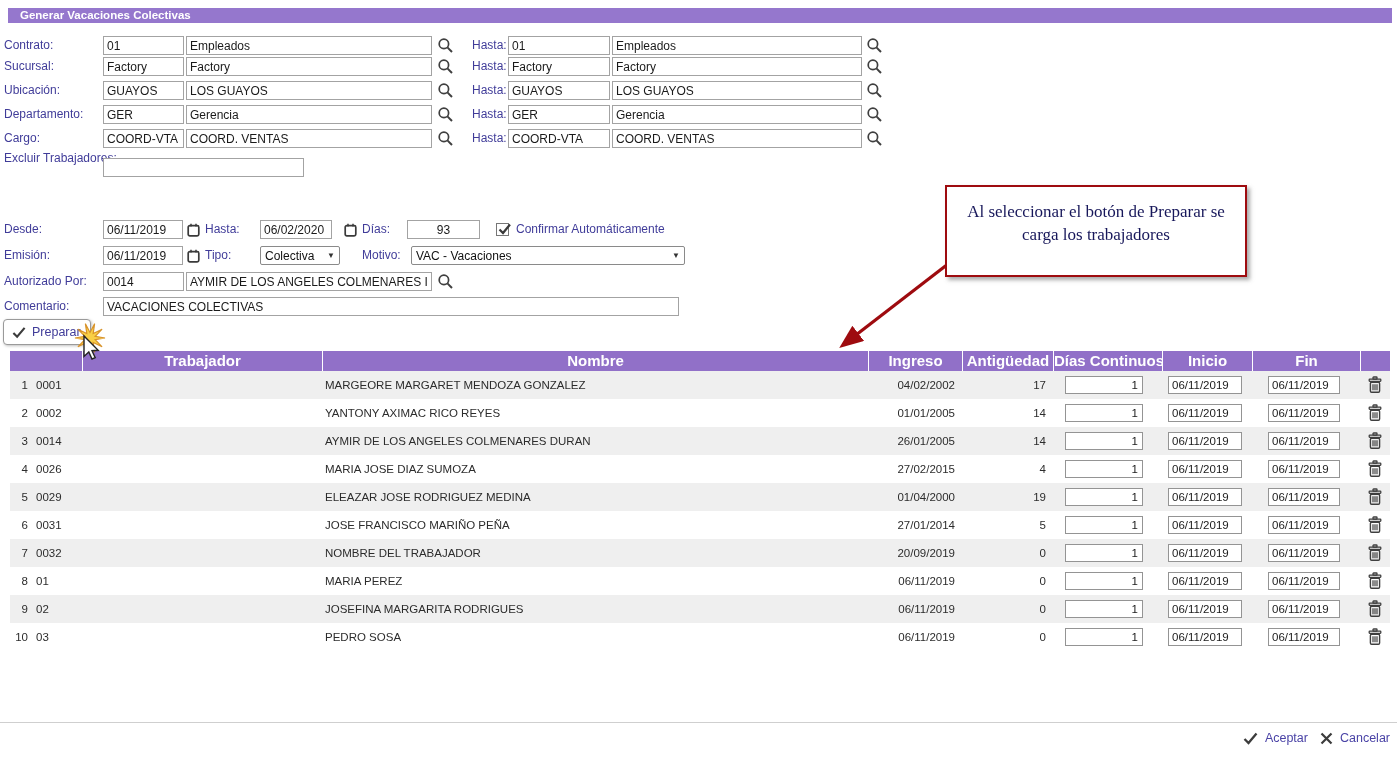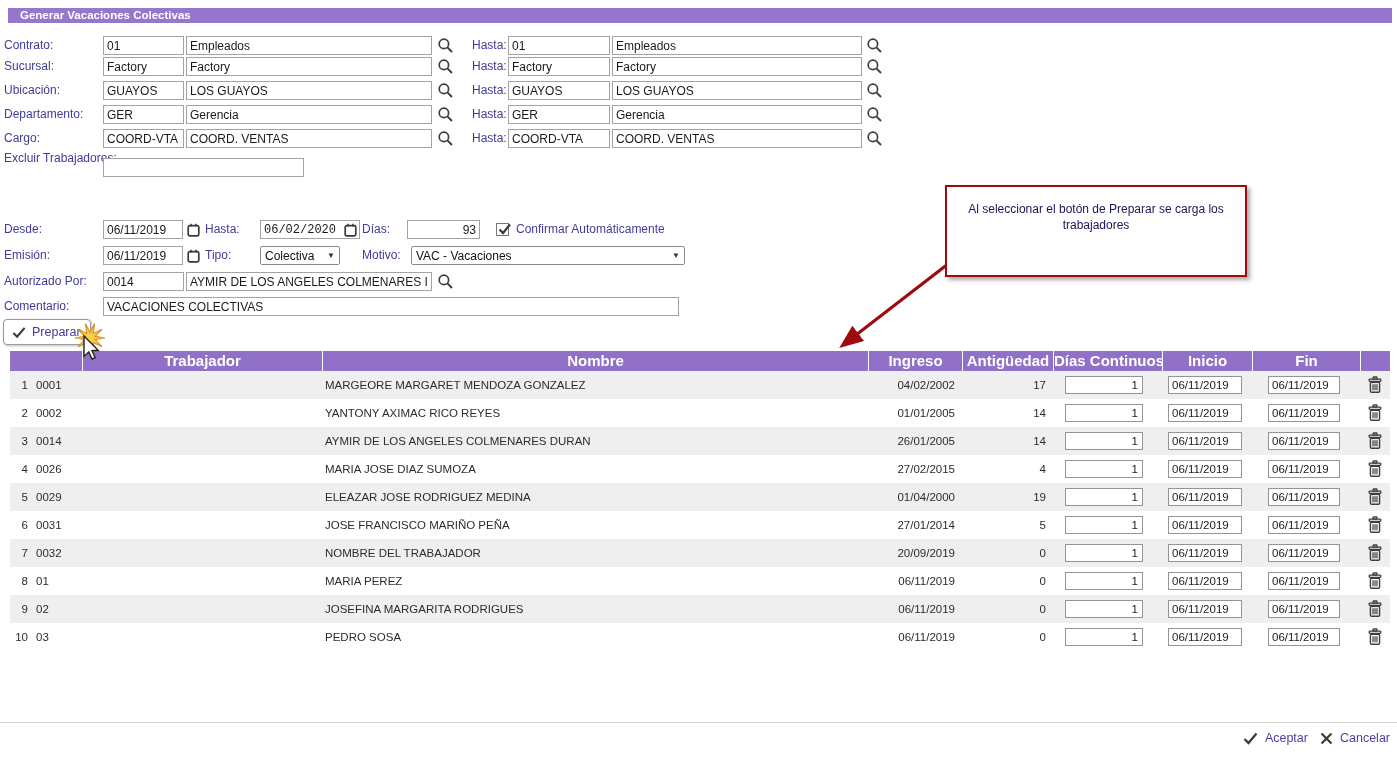--- a/index.html
+++ b/index.html
@@ -45,21 +45,21 @@
        font-family:inherit;font-size:11.5px;color:#1a1a1a;background:#fff;}
   .t-dias{left:1055px;width:78px;text-align:right;padding-right:4px;}
   .t-ini{left:1158px;width:74px;padding-left:3px;}
   .t-fin{left:1258px;width:72px;padding-left:3px;}
   .t-del{position:absolute;left:1356px;top:5px;width:18px;height:18px;background:none;border:none;padding:0;cursor:pointer;}
 
   
   #callout{position:absolute;left:945px;top:185px;width:302px;height:92px;box-sizing:border-box;background:#fff;
        border:2px solid #9e0b0f;box-shadow:3px 3px 4px rgba(100,100,100,.55);z-index:5;
        display:flex;justify-content:center;}
-  #callout p{margin:14px 18px 0 18px;text-align:center;font-size:12px;line-height:1.35;color:#17175a;}
+  #callout p{margin:14px 18px 0 18px;text-align:center;font-size:17px;line-height:1.35;color:#17175a;font-family:Liberation Serif, serif;}
   #callout-arrow{position:absolute;left:815px;top:252px;z-index:4;}
 
   #footer-line{position:absolute;left:0;top:722px;width:1397px;border-top:1px solid #cfcfcf;}
   #footer{position:absolute;right:7px;top:731px;display:flex;gap:12px;align-items:center;}
   .flink{display:flex;align-items:center;gap:7px;background:none;border:none;padding:0;cursor:pointer;font-family:inherit;}
   .flink span{color:#4a43a6;font-size:12.5px;}
 
   #cursor-star{position:absolute;left:64px;top:322px;z-index:8;pointer-events:none;}
 </style>
 </head>
@@ -160,28 +160,28 @@
 
   <div class="frow" style="top:220px">
     <span class="lbl" style="left:4px">Desde:</span>
     <input class="inp" style="left: 103px; width: 80px;" value="06/11/2019">
     <button class="iconbtn" style="left:185px;top:3px"><svg width="13" height="14" viewBox="0 0 13 14">
           <rect x="1.2" y="2.6" width="10.6" height="10.2" rx="1.6" fill="none" stroke="#3a3a3a" stroke-width="1.7"></rect>
           <line x1="4" y1="0.8" x2="4" y2="3.4" stroke="#3a3a3a" stroke-width="1.5"></line>
           <line x1="9" y1="0.8" x2="9" y2="3.4" stroke="#3a3a3a" stroke-width="1.5"></line>
         </svg></button>
     <span class="lbl" style="left:205px">Hasta:</span>
-    <input class="inp" style="left: 260px; width: 100px; font-family: Liberation Mono, monospace;" value="06/02/2020">
+    <input class="inp" style="left: 260px; width: 72px;" value="06/02/2020">
     <button class="iconbtn" style="left:342px;top:3px"><svg width="13" height="14" viewBox="0 0 13 14">
           <rect x="1.2" y="2.6" width="10.6" height="10.2" rx="1.6" fill="none" stroke="#3a3a3a" stroke-width="1.7"></rect>
           <line x1="4" y1="0.8" x2="4" y2="3.4" stroke="#3a3a3a" stroke-width="1.5"></line>
           <line x1="9" y1="0.8" x2="9" y2="3.4" stroke="#3a3a3a" stroke-width="1.5"></line>
         </svg></button>
     <span class="lbl" style="left:362px">Días:</span>
-    <input class="inp" style="left: 407px; width: 73px; text-align: right;" value="93">
+    <input class="inp" style="left: 407px; width: 73px; text-align: center;" value="93">
     <div class="chk" style="left:496px">
       <svg width="16" height="16" viewBox="0 0 16 16">
         <path d="M2.5 7.5 L6 11 L13 2.5" stroke="#3a3a3a" stroke-width="2.2" fill="none"></path>
       </svg>
     </div>
     <span class="lbl" style="left:516px">Confirmar Automáticamente</span>
   </div>
 
   <div class="frow" style="top:246px">
     <span class="lbl" style="left:4px">Emisión:</span>

